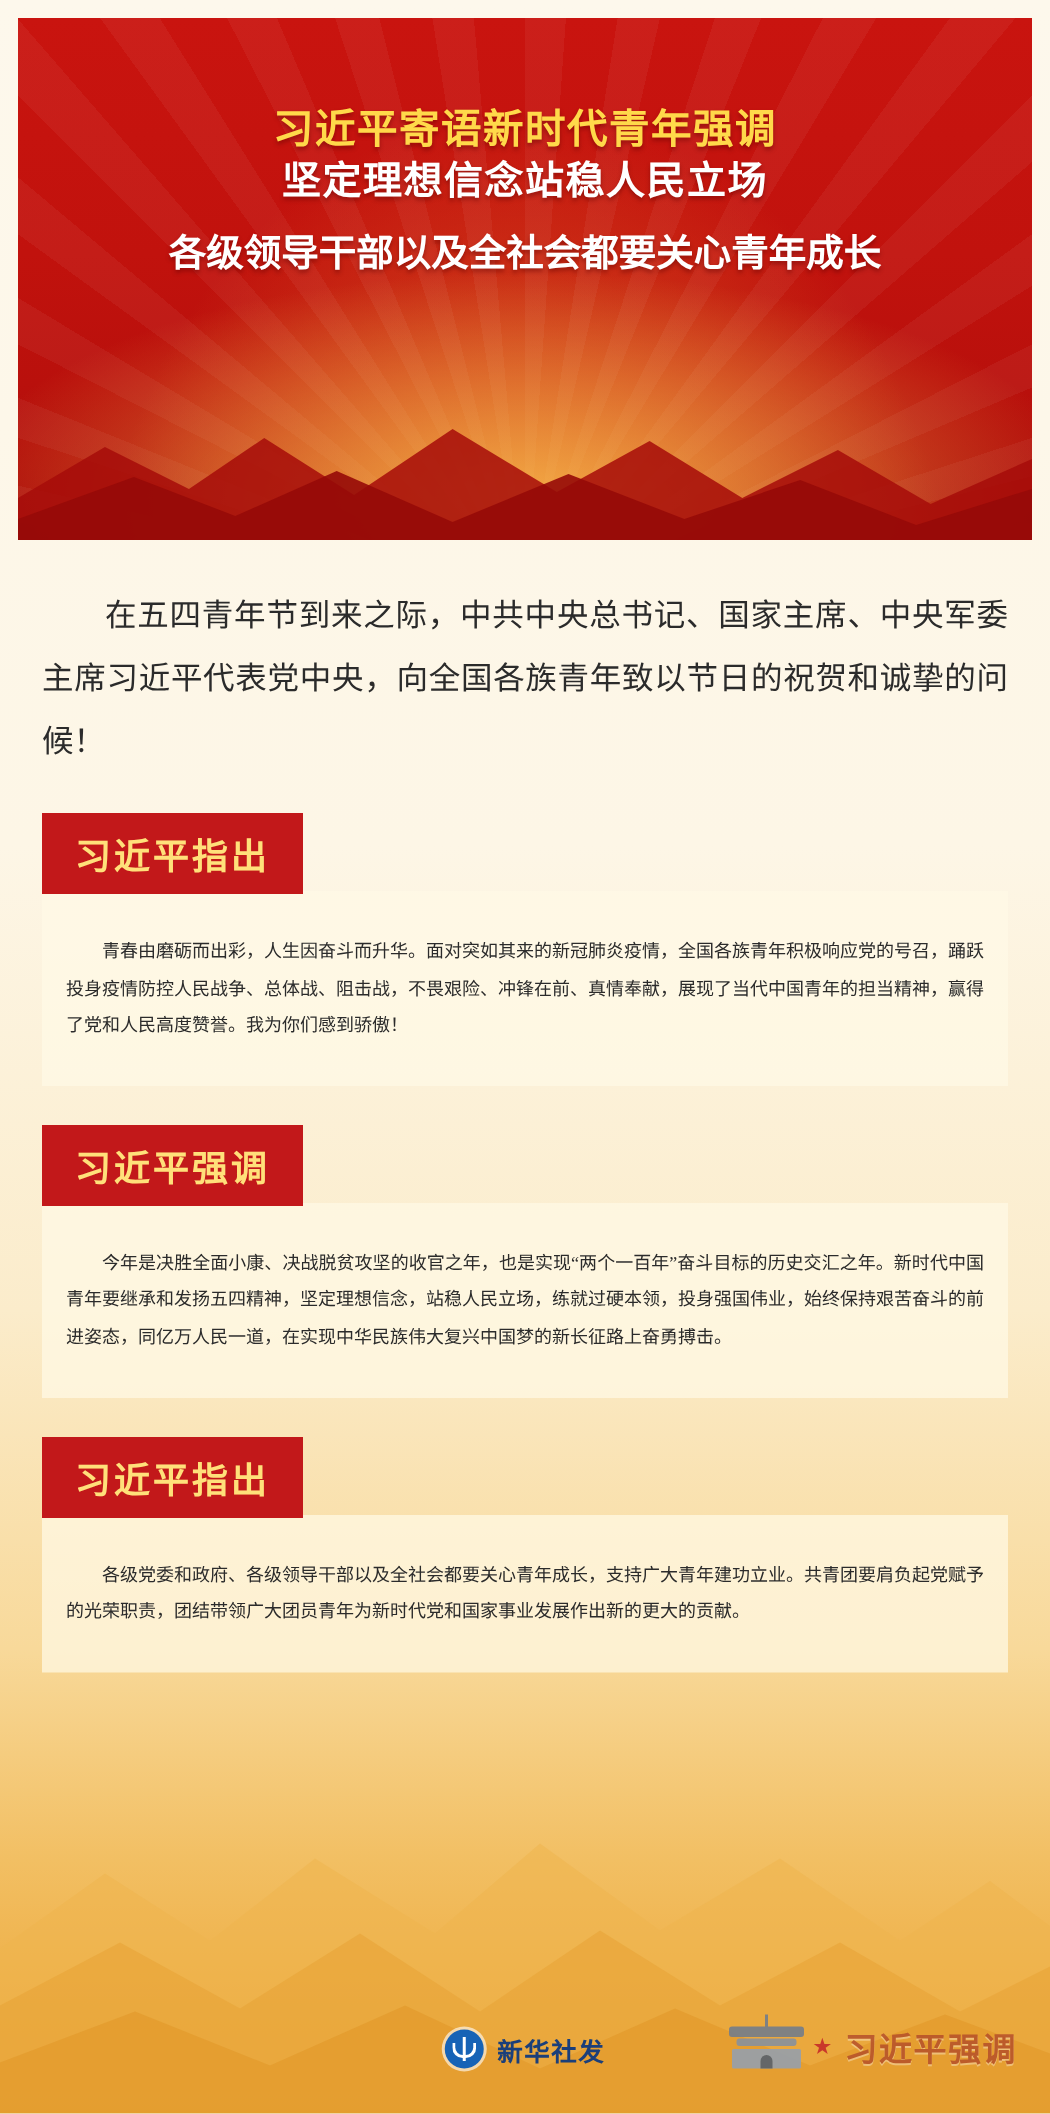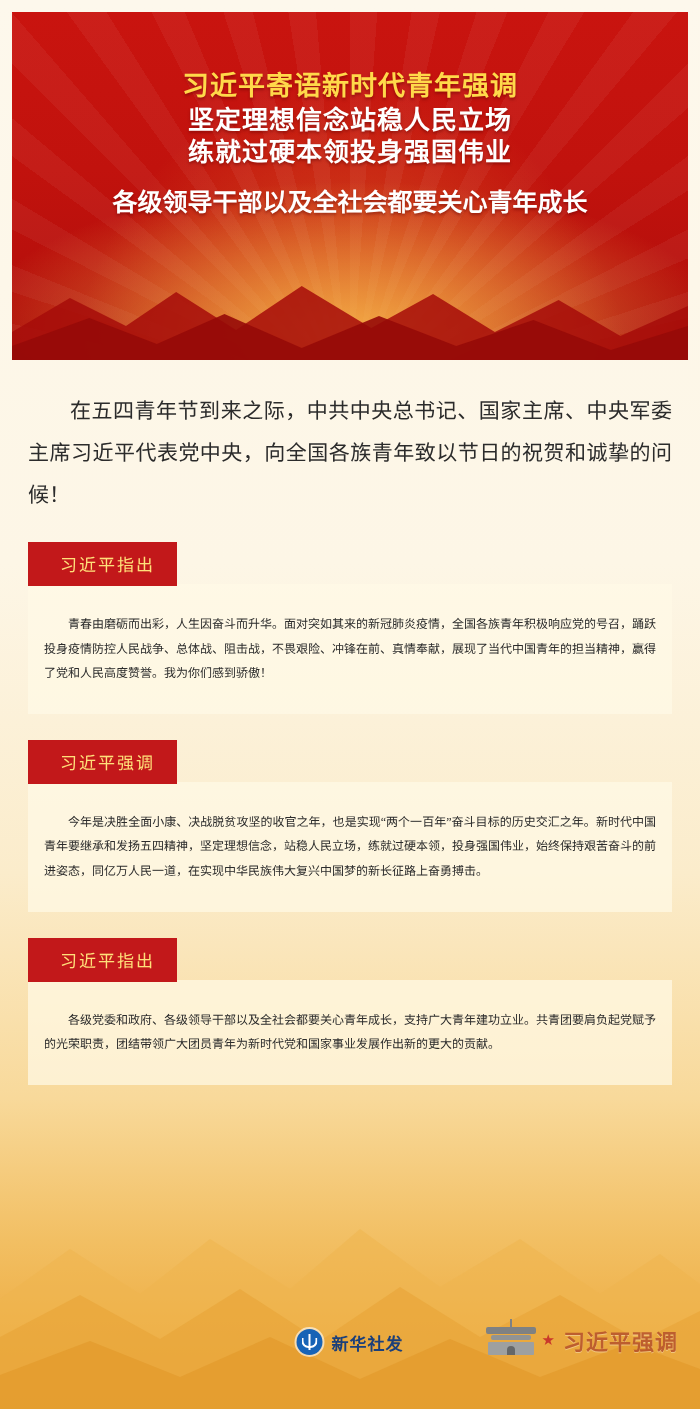--- a/index.html
+++ b/index.html
@@ -105,24 +105,24 @@
     color: #2b2b2b;
     text-align: justify;
     text-indent: 2em;
   }
 
   .section { margin-top: 26px; }
   .tag {
     display: inline-block;
     background: #c2181a;
     color: #ffe07a;
-    font-size: 17px;
-    font-weight: normal;
+    font-size: 24px;
+    font-weight: bold;
     letter-spacing: 2px;
-    padding: 9px 22px 10px 32px;
+    padding: 9px 22px 10px 22px;
     position: relative;
     z-index: 2;
   }
   .tag::after {
     content: "";
     position: absolute;
     left: 8px; right: -8px; top: 8px; bottom: -8px;
     border: 0;
     z-index: -1;
   }
@@ -137,21 +137,21 @@
     line-height: 2.05;
     color: #2b2b2b;
     text-align: justify;
     text-indent: 2em;
     font-family: Liberation Serif, serif;
   }
 
   
   .footer {
     position: absolute;
-    left: 0; right: 0; bottom: 28px;
+    left: 0; right: 0; bottom: 4px;
     height: 60px;
     z-index: 5;
     padding-left: 40px;
   }
   .xinhua {
     position: absolute;
     left: 50%;
     transform: translateX(-50%);
     top: 8px;
     display: flex;
@@ -238,21 +238,20 @@
     <div class="hills">
       <svg viewBox="0 0 700 120" preserveAspectRatio="none">
         <path d="M0,92 L60,58 L118,86 L170,52 L232,90 L300,46 L372,88 L436,54 L500,92 L566,60 L630,96 L700,66 L700,120 L0,120 Z" fill="#a60c09" opacity="0.85"></path>
         <path d="M0,106 L80,78 L150,104 L220,74 L300,108 L380,76 L460,106 L540,80 L620,110 L700,86 L700,120 L0,120 Z" fill="#960a08" opacity="0.9"></path>
       </svg>
     </div>
 
     <div class="banner-inner">
       <div class="headline-1">习近平寄语新时代青年强调</div>
       <div class="headline-2">坚定理想信念站稳人民立场</div>
-      <div class="headline-3">练就过硬本领投身强国伟业</div>
       <div class="headline-4">各级领导干部以及全社会都要关心青年成长</div>
     </div>
   </div>
 
   <div class="mountains">
     <svg viewBox="0 0 700 320" preserveAspectRatio="none">
       <path d="M0,210 L70,160 L140,205 L210,150 L290,200 L360,140 L440,198 L520,150 L600,205 L660,165 L700,195 L700,320 L0,320 Z" fill="#efb44e" opacity="0.55"></path>
       <path d="M0,248 L80,206 L160,250 L240,200 L320,252 L400,198 L480,248 L560,206 L640,252 L700,222 L700,320 L0,320 Z" fill="#e8a337" opacity="0.6"></path>
       <path d="M0,286 L90,252 L180,288 L270,248 L360,290 L450,250 L540,288 L630,254 L700,280 L700,320 L0,320 Z" fill="#e09526" opacity="0.55"></path>
     </svg>

